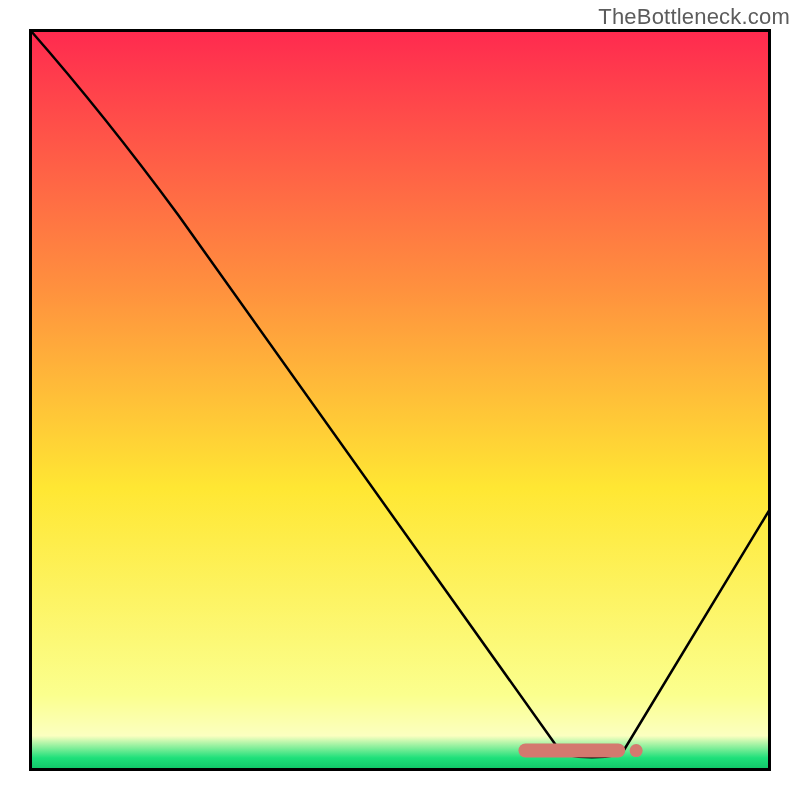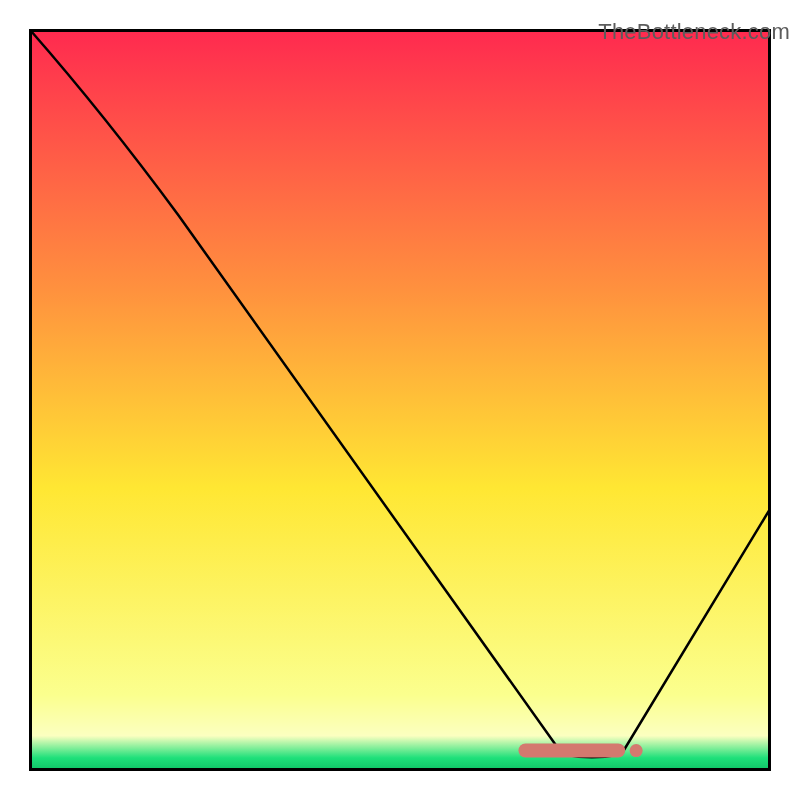--- a/index.html
+++ b/index.html
@@ -10,21 +10,21 @@
     background: #fff;
     font-family: Arial, Helvetica, sans-serif;
   }
   .container {
     position: relative;
     width: 800px;
     height: 800px;
   }
   .watermark {
     position: absolute;
-    top: 19px;
+    top: 4px;
     right: 10px;
     color: #5c5c5c;
     font-size: 22px;
     letter-spacing: 0.2px;
     font-weight: 500;
     z-index: 10;
   }
   svg.plot {
     position: absolute;
     top: 29px;

